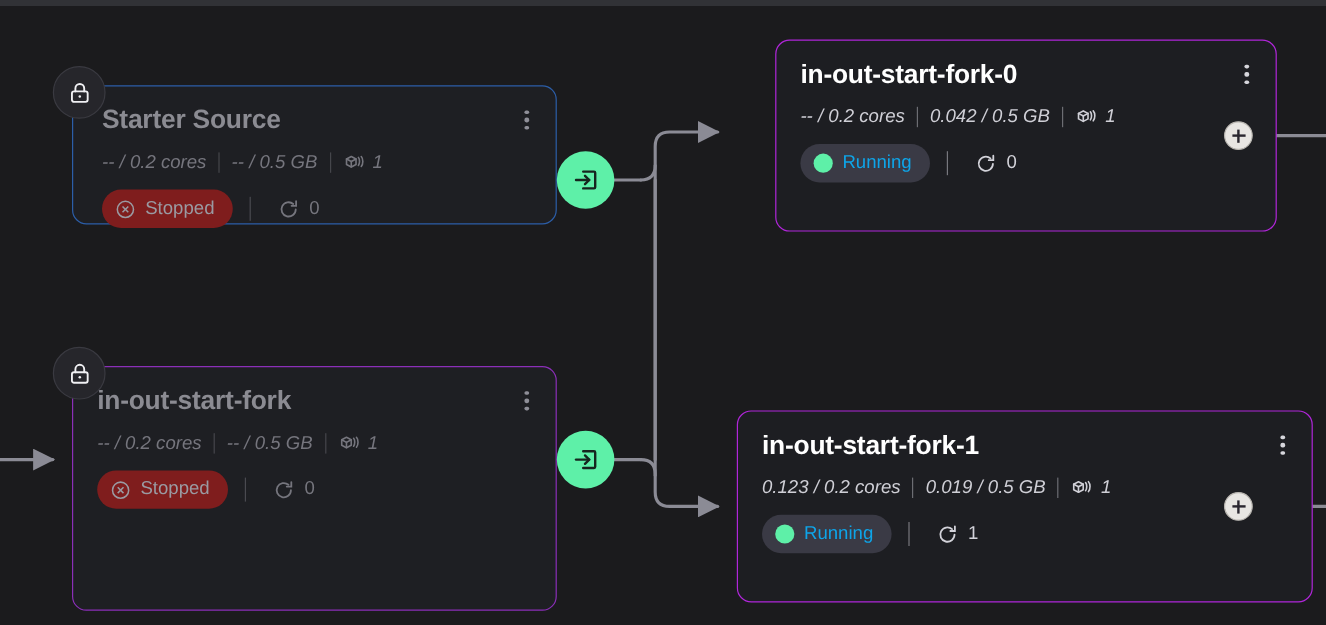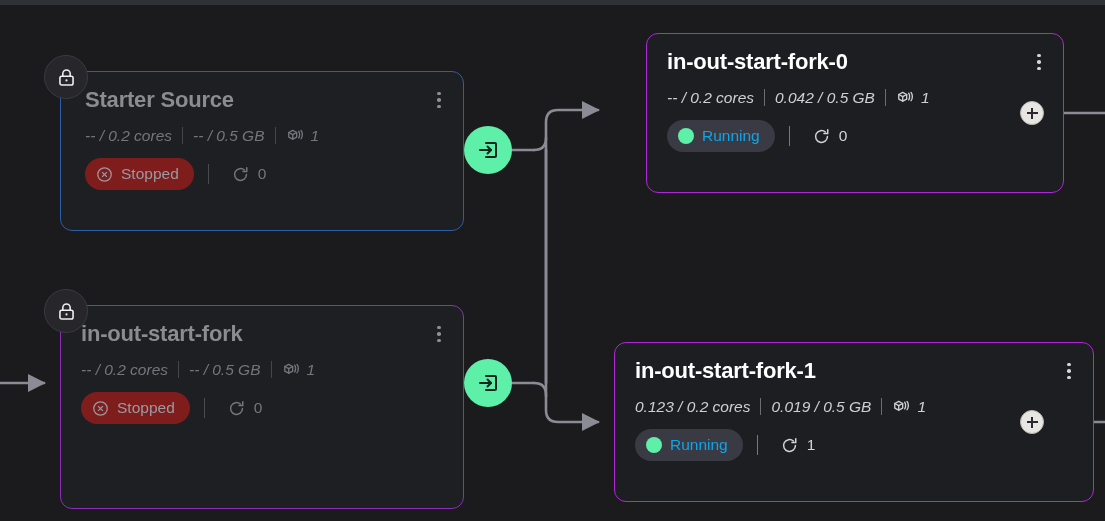--- a/index.html
+++ b/index.html
@@ -160,21 +160,21 @@
       <path d="M 512 383 L 534 383"></path>
       <path d="M 534 383 q 12 0 12 12 L 546 410 q 0 12 12 12 L 598 422" marker-end="url(#arw)"></path>
 
       <path d="M 546 150 L 546 383"></path>
 
       <path d="M 1044 113 L 1105 113"></path>
       <path d="M 1044 422 L 1105 422"></path>
     </g>
   </svg>
 
-  <div class="node blue dim" style="left:60px; top:71px; width:404px; height:160px;padding-left:24px;">
+  <div class="node blue dim" style="left:60px; top:71px; width:404px; height:116px;padding-left:24px;">
     <div class="menu-dots">
       <i></i>
         <i></i>
         <i></i>
     </div>
     <div class="node-title">Starter Source</div>
     <div class="metrics">
       <span>-- / 0.2 cores</span>
       <span class="sep"></span>
       <span>-- / 0.5 GB</span>

